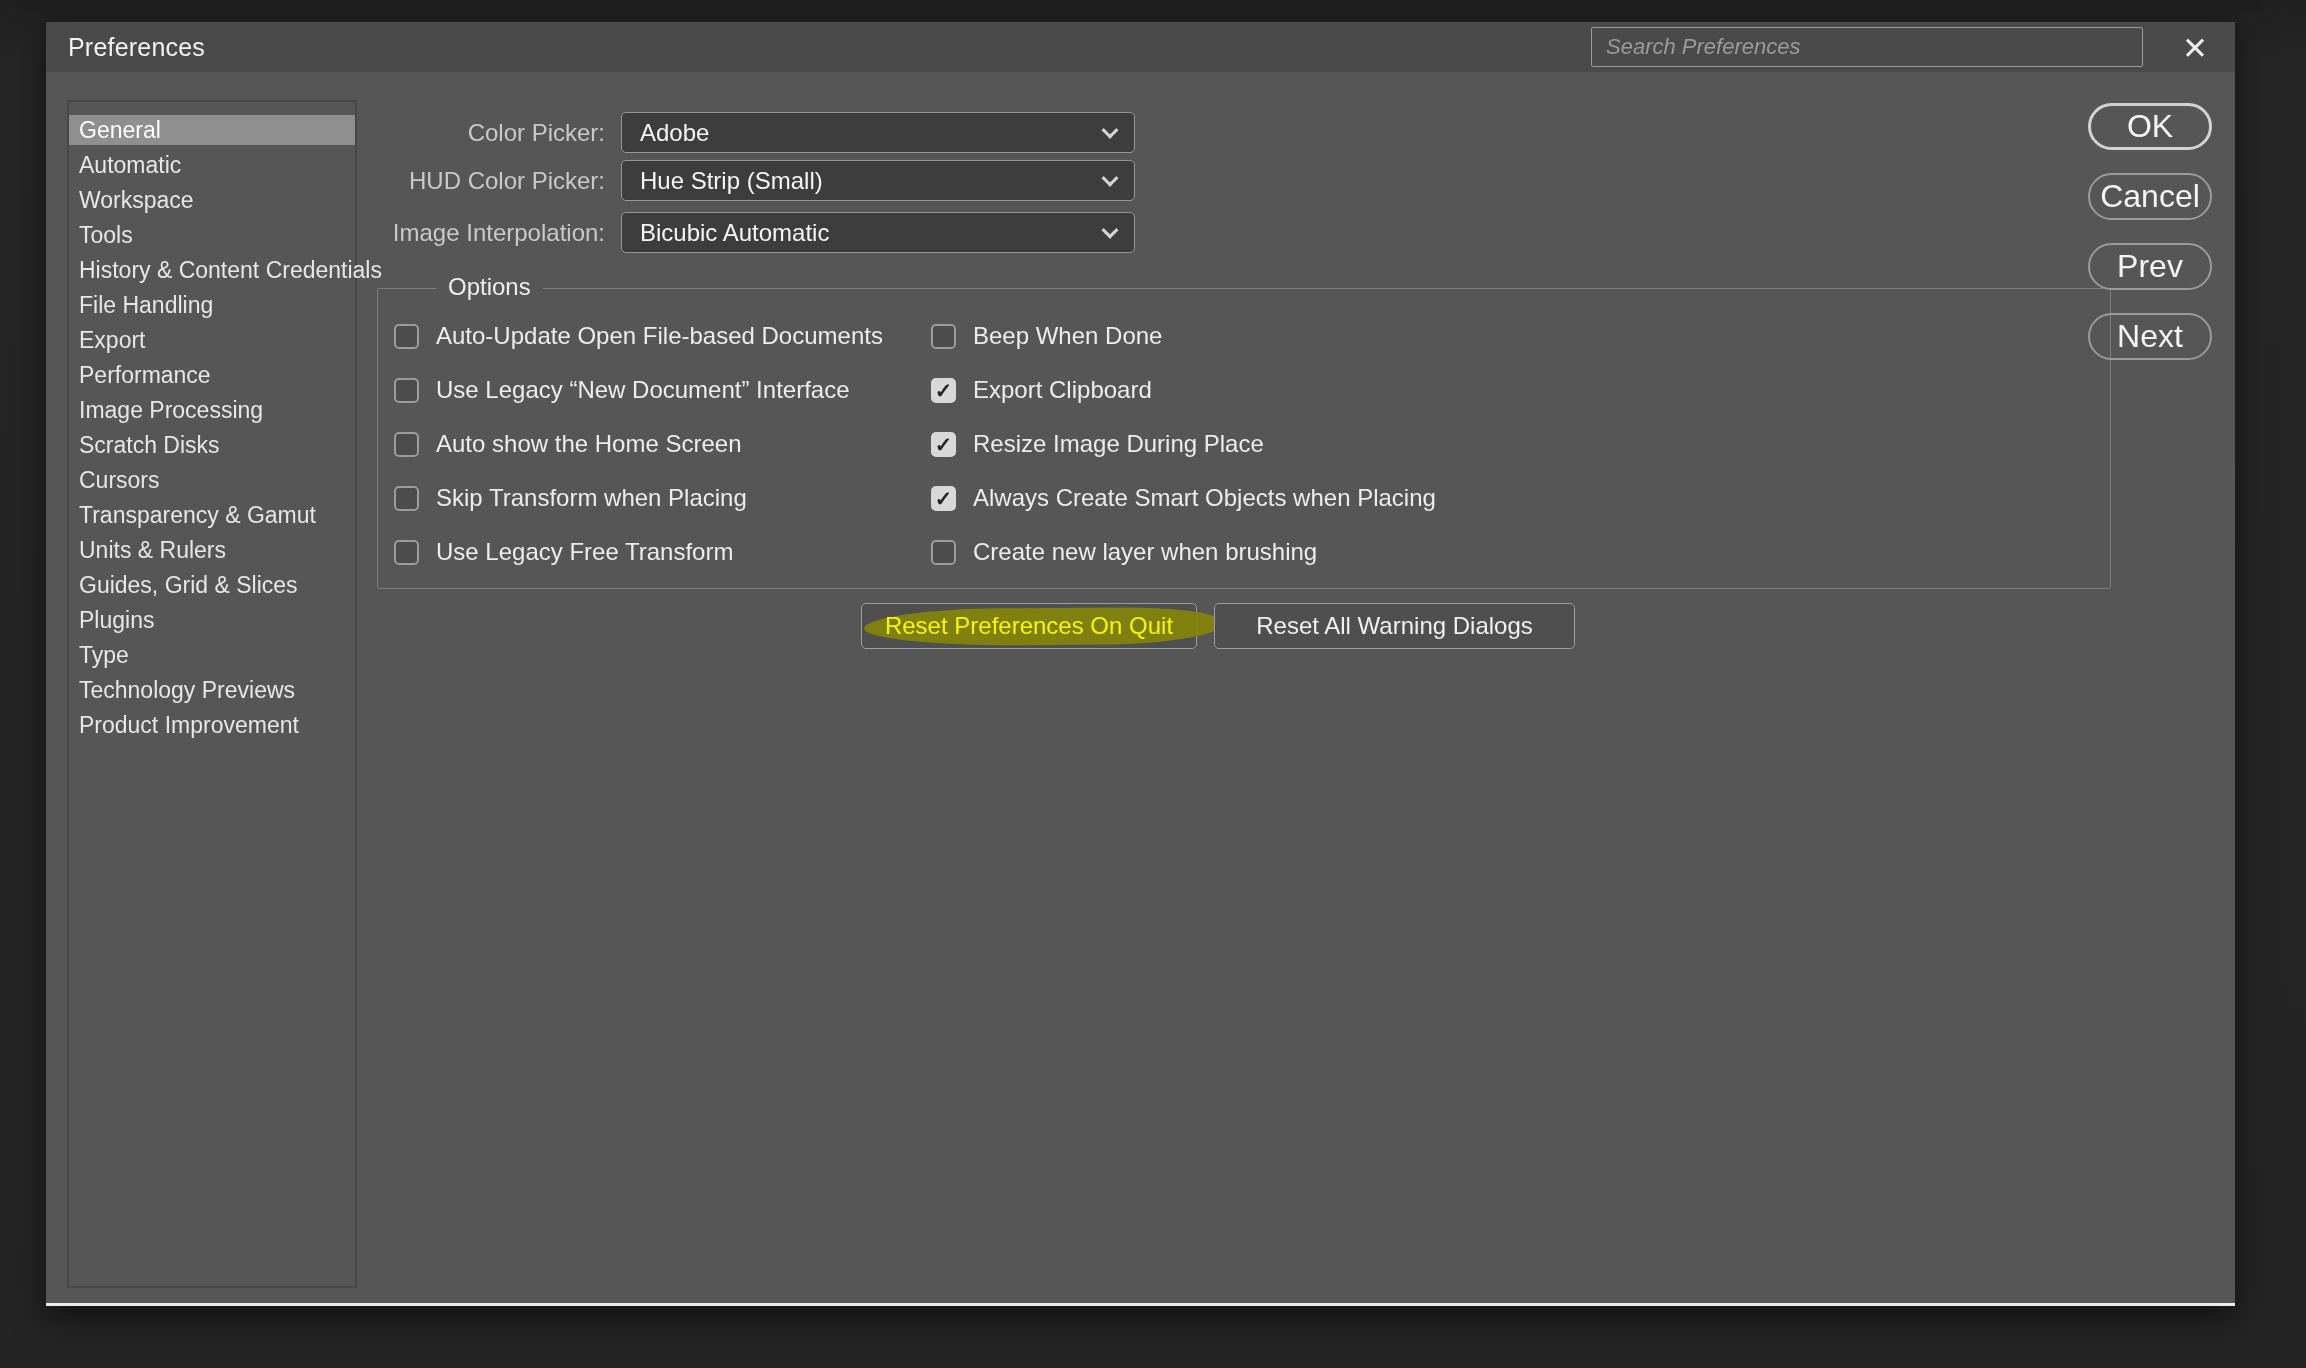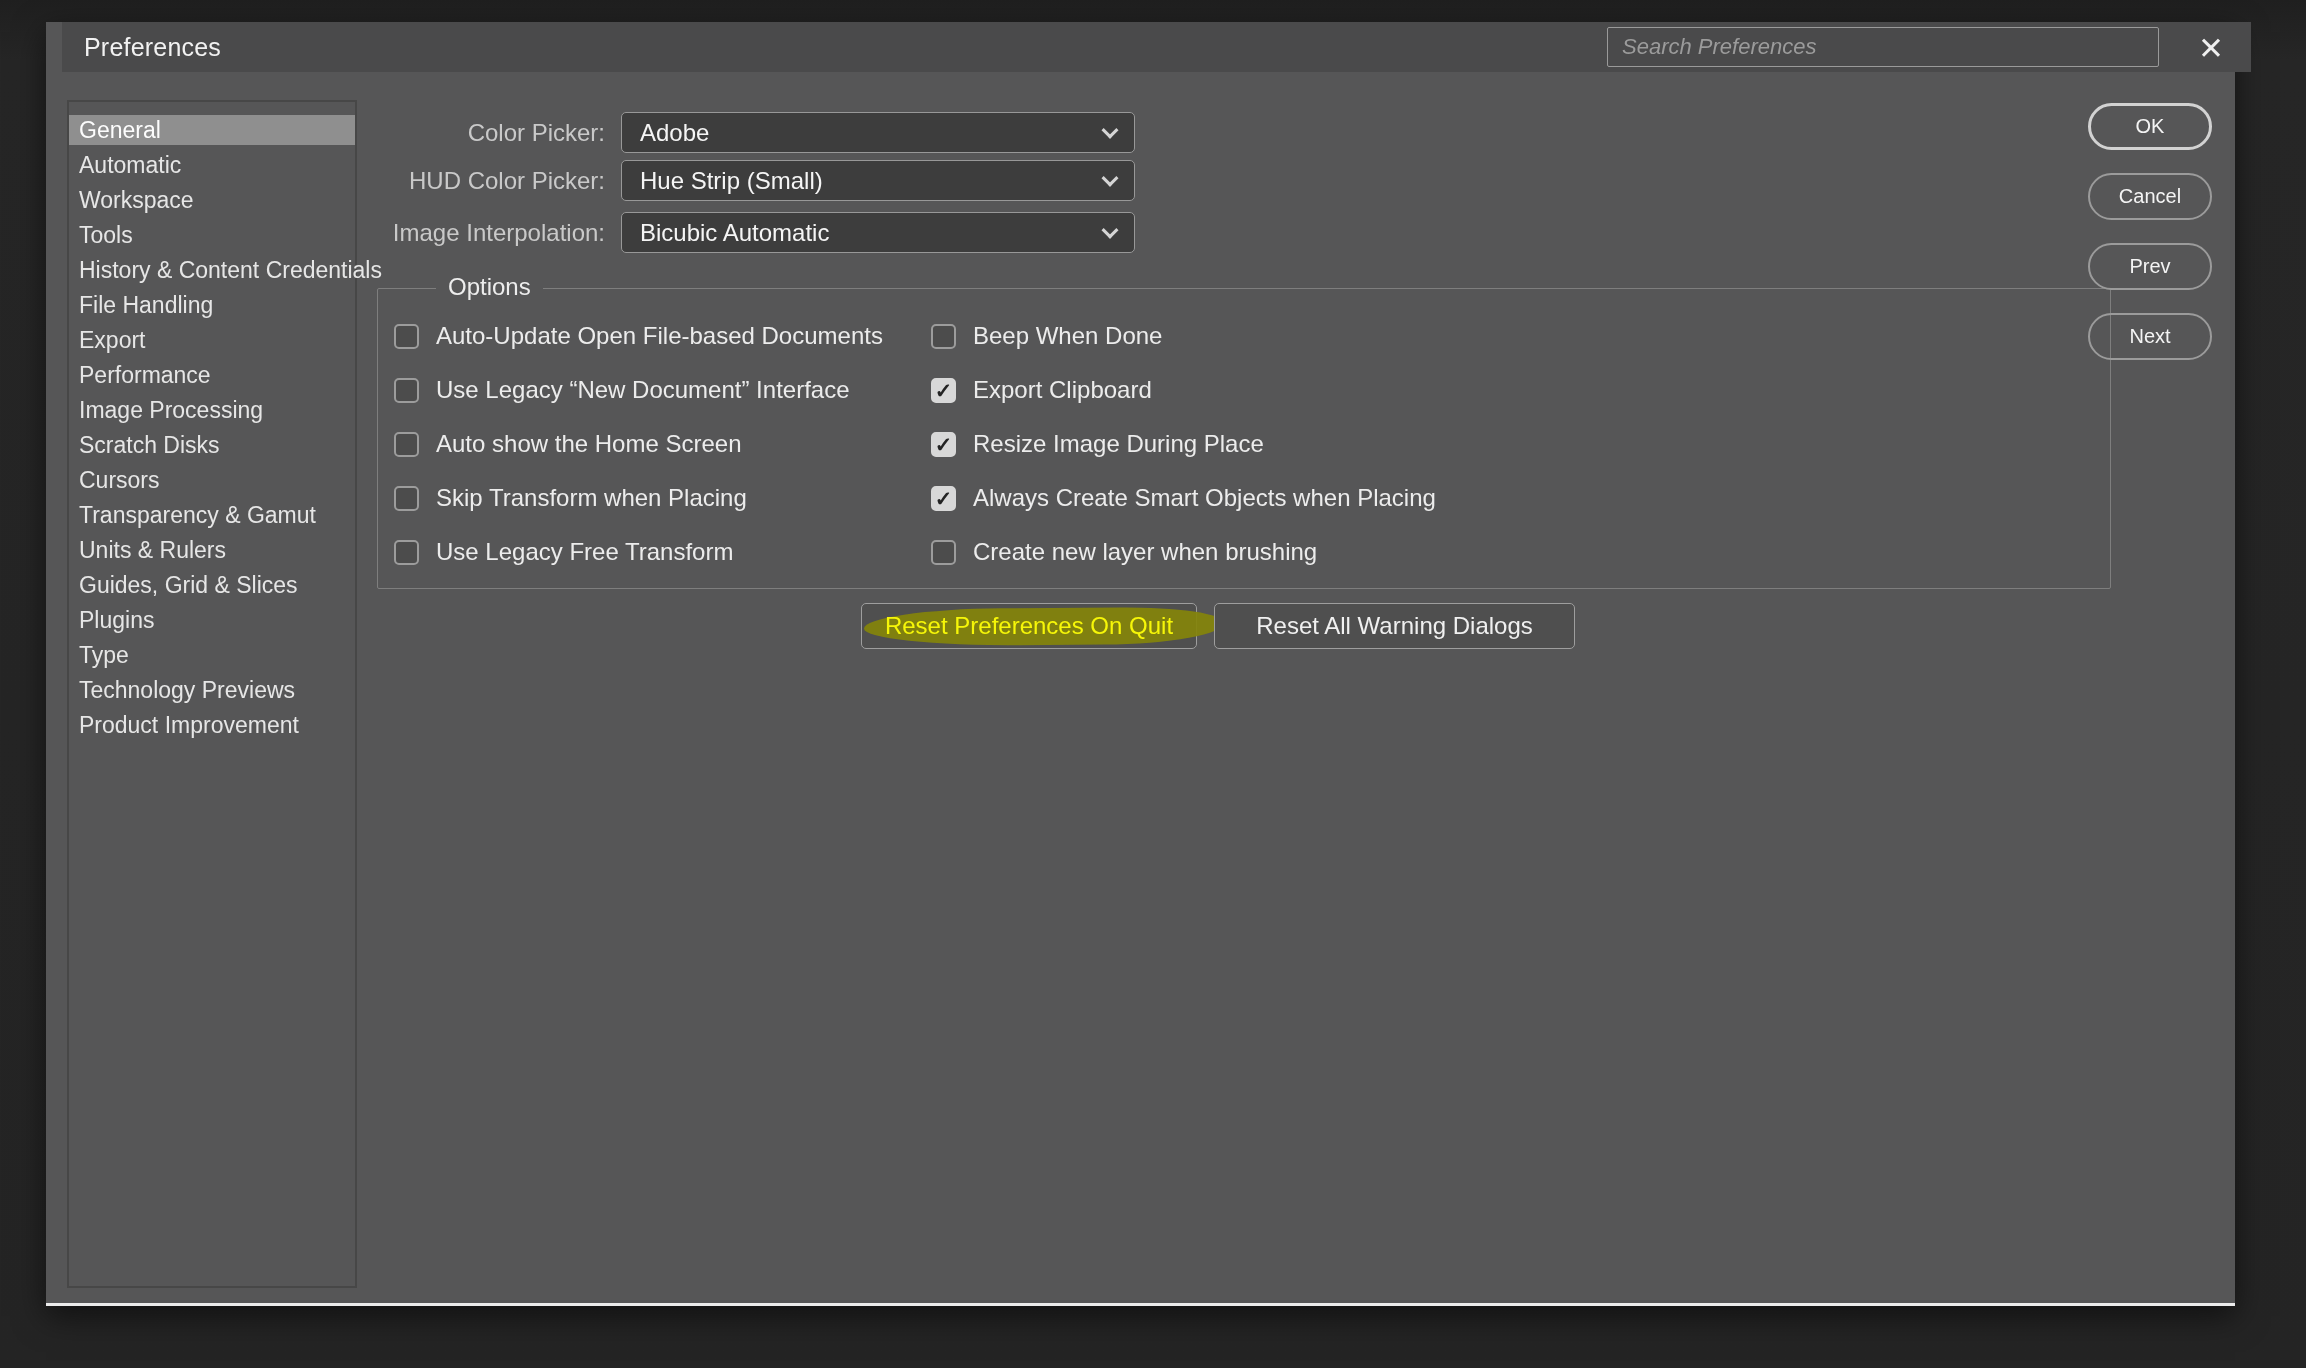--- a/index.html
+++ b/index.html
@@ -17,21 +17,21 @@
   }
   .stage{position:absolute;inset:0;background:linear-gradient(180deg,#1f1f1f 0,#262626 60px,#242424 100%);}
   
   .dialog{
     position:absolute;left:46px;top:22px;width:2189px;height:1284px;
     background:#565657;
     border-bottom:3px solid #ececec;
     box-shadow:0 10px 30px rgba(0,0,0,.55);
   }
   .titlebar{
-    position:absolute;left:16px;top:0;width:100%;height:50px;
+    position:absolute;left:0;top:0;width:100%;height:50px;
     background:#4a4a4b;
   }
   .title{
     position:absolute;left:22px;top:0;height:50px;line-height:50px;
     font-size:25px;color:#f2f2f2;letter-spacing:.2px;
   }
   .search{
     position:absolute;top:5px;right:92px;width:552px;height:40px;
     background:transparent;border:1px solid #9a9a9a;border-radius:2px;
     color:#dcdcdc;font-size:22px;padding:0 14px;outline:none;
@@ -108,21 +108,21 @@
     border-radius:40% 30% 35% 45% / 55% 45% 60% 50%;
     transform:rotate(-.4deg);
     pointer-events:none;
   }
   .btn-label{position:relative;z-index:1;}
   .btn-label.yellow{color:var(--accent-yellow,#f6f608);}
   
   .side-col{position:absolute;right:23px;top:81px;display:flex;flex-direction:column;gap:23px;width:124px;}
   .pill{
     height:47px;border-radius:24px;border:2px solid #9b9b9b;background:transparent;
-    color:#f4f4f4;font-size:20px;display:flex;align-items:center;justify-content:center;
+    color:#f4f4f4;font-size:32px;display:flex;align-items:center;justify-content:center;
     cursor:pointer;font-family:"Liberation Sans", sans-serif;
   }
   .pill.default{border:3px solid #d2d2d2;}
 </style>
 </head>
 <body>
 
 <div class="stage">
   <div class="dialog">
 

